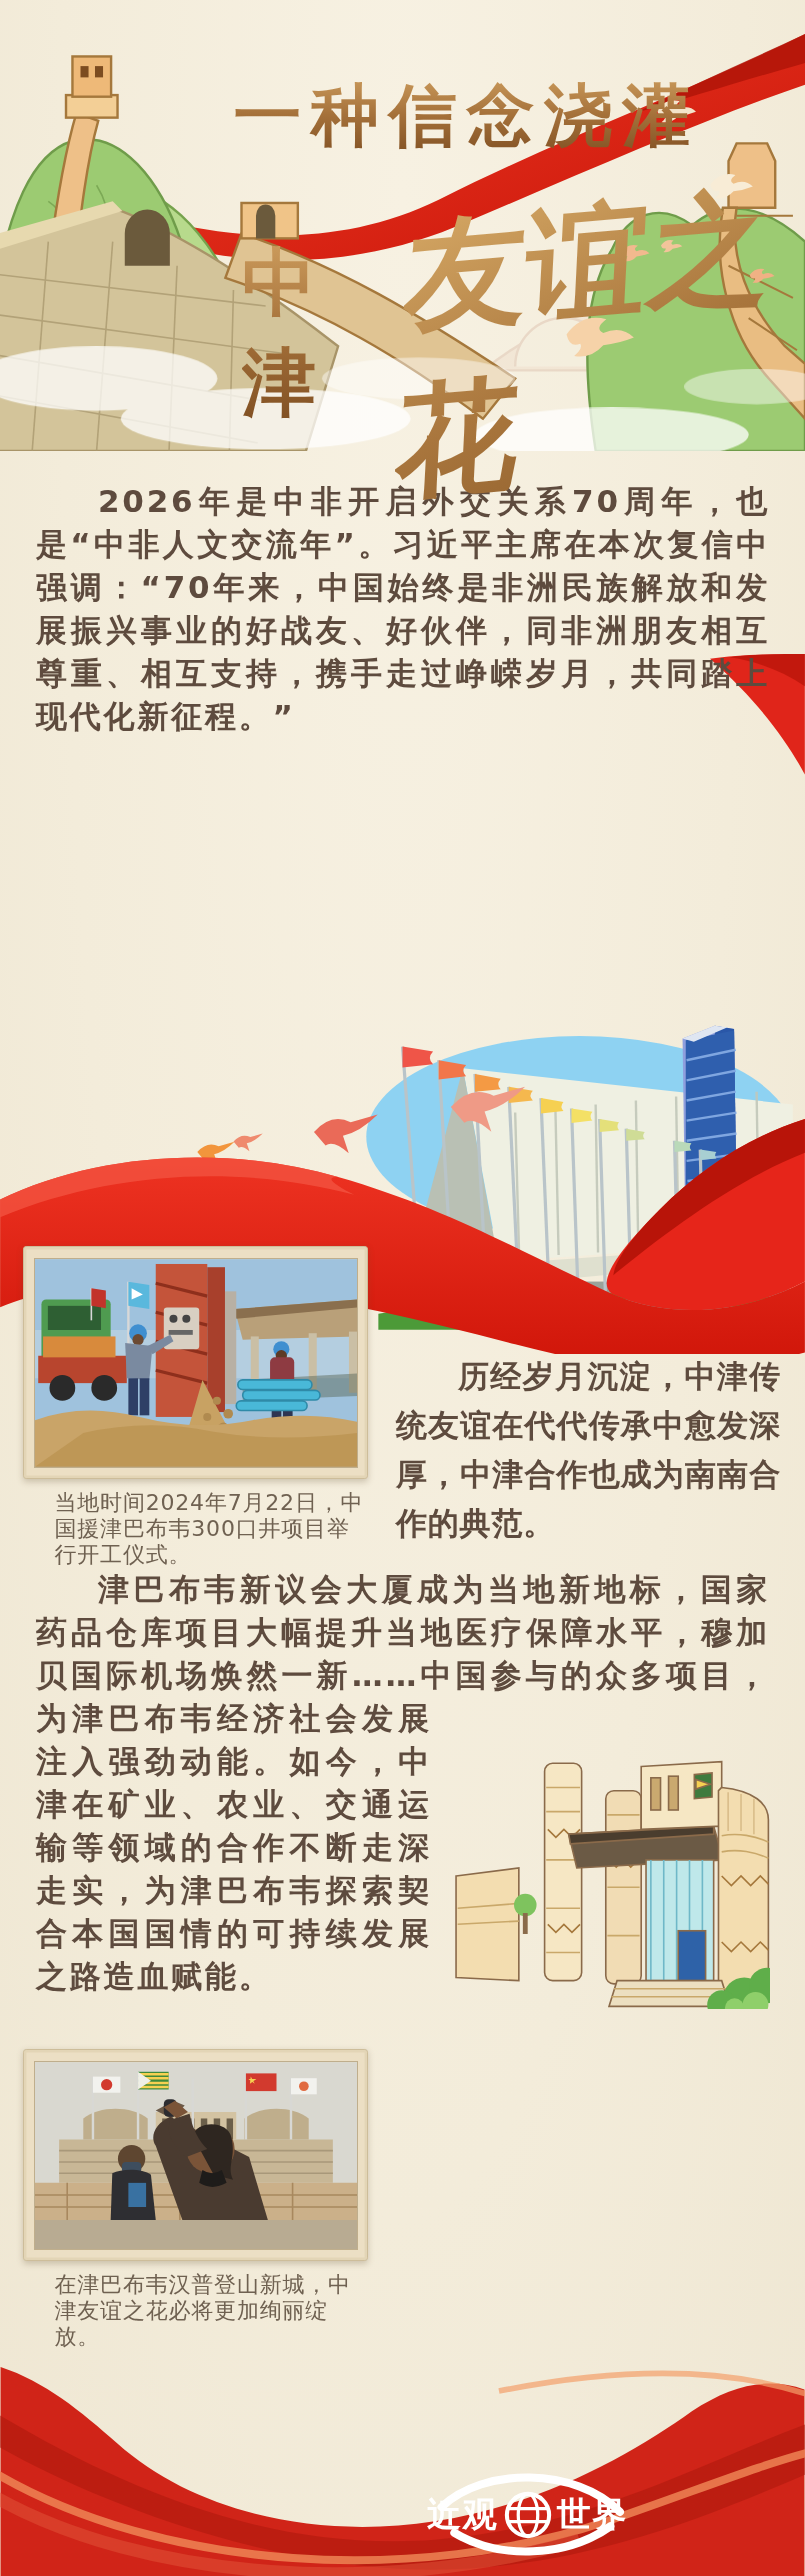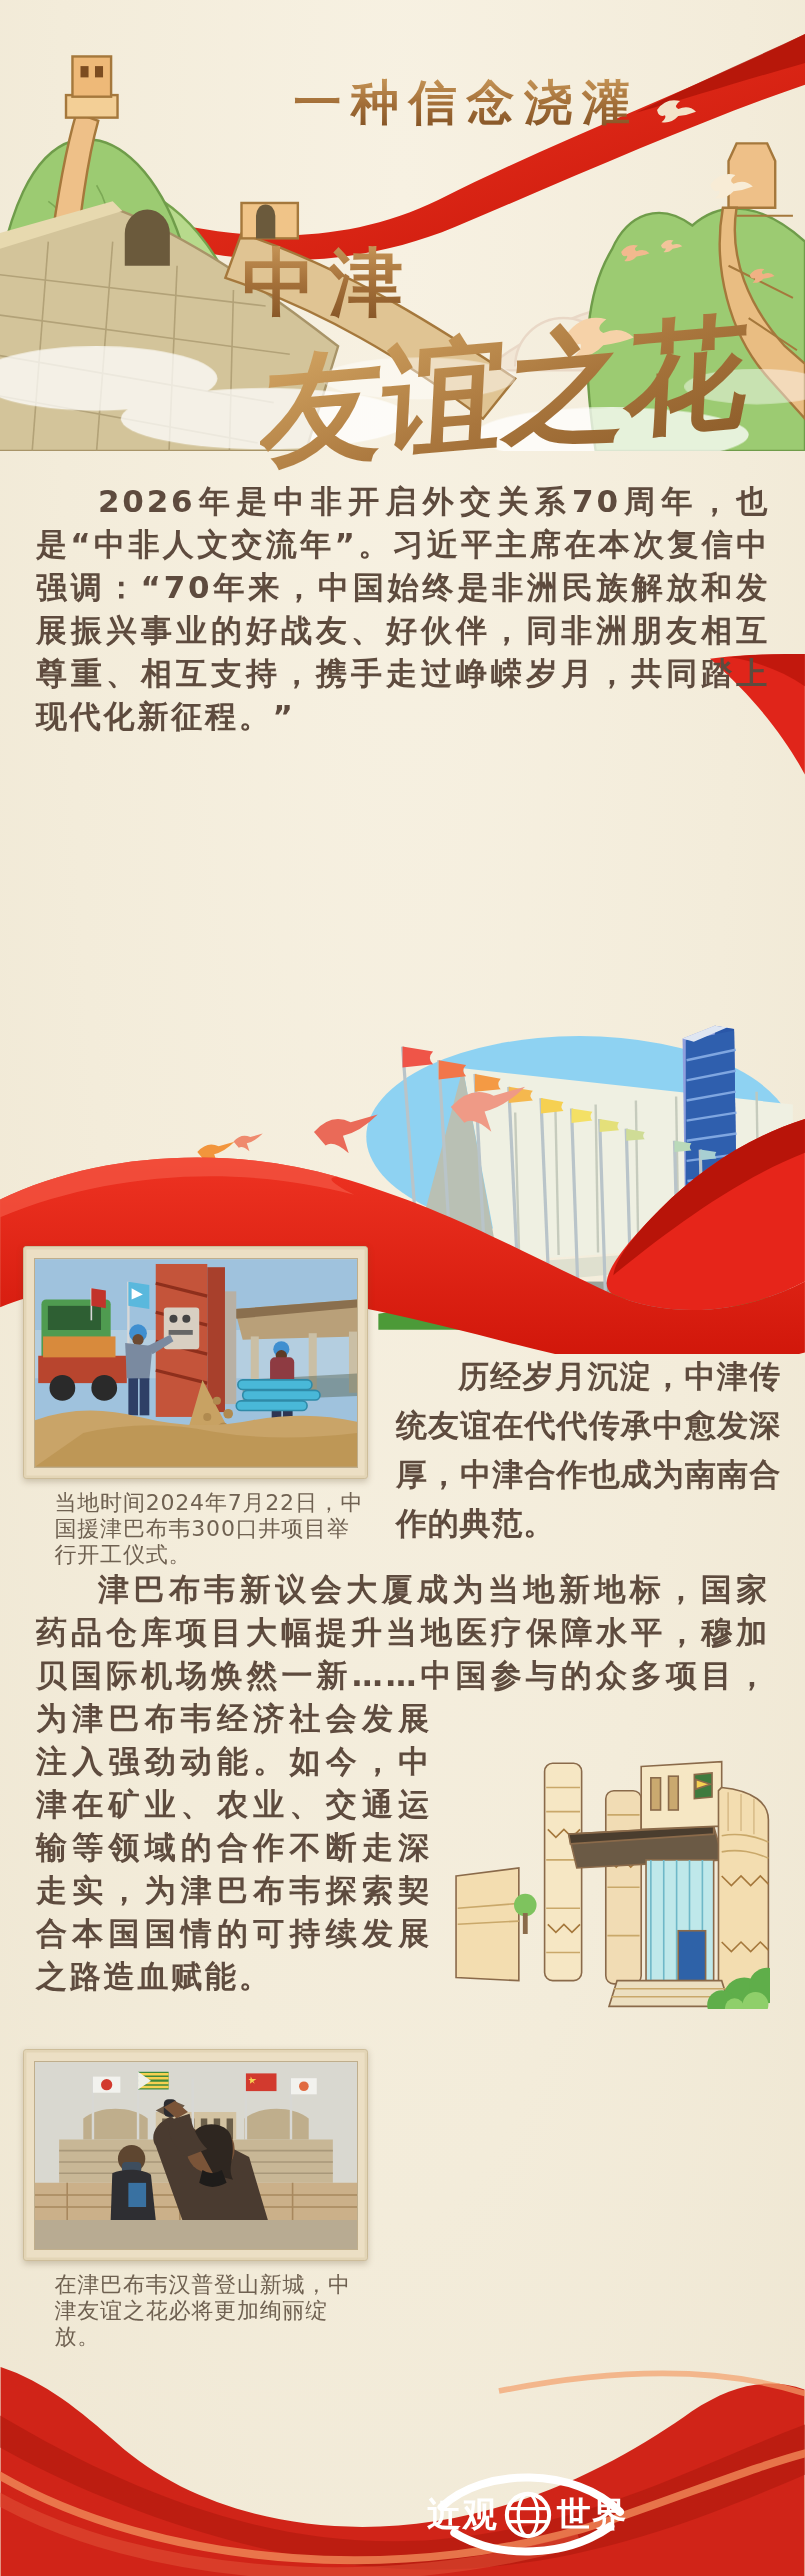--- a/index.html
+++ b/index.html
@@ -5,25 +5,25 @@
   html,body{margin:0;padding:0;background:#e8e2d2;}
   .page{position:relative;width:805px;height:2576px;margin:0 auto;overflow:hidden;
         background:#f4eedd;
         background-image:radial-gradient(ellipse at 50% 8%, #f7f1e2 0%, #f3ecda 60%, #efe7d3 100%);
         font-family:"DejaVu Sans","Liberation Sans",sans-serif;color:#5e4b3e;}
   .abs{position:absolute;}
   svg{display:block;}
 
   
   #header{left:0;top:0;width:805px;height:451px;}
-  #title-l1{left:201px;top:71px;width:531px;text-align:center;font-size:48px;font-weight:900;
+  #title-l1{left:201px;top:71px;width:531px;text-align:center;font-size:68px;font-weight:900;
             letter-spacing:9.7px;z-index:6;}
   .gold{background:linear-gradient(180deg,#cf9f5f 0%,#a5713a 48%,#7c4c20 100%);
         -webkit-background-clip:text;background-clip:text;color:transparent;}
-  #title-l2{left:242px;top:200px;width:531px;z-index:6;display:flex;align-items:flex-start;flex-direction:column;}
+  #title-l2{left:242px;top:200px;width:531px;z-index:6;display:flex;align-items:flex-start;}
   #title-l2 .plain{font-size:74px;font-weight:900;letter-spacing:13px;margin-top:34px;}
   #title-l2 .script{font-size:122px;font-weight:700;margin-left:14.5px;
         transform:rotate(-5deg) skewX(-8deg);transform-origin:left bottom;
         background:linear-gradient(160deg,#d8ab67 0%,#a9763d 55%,#8a5a28 100%);
         -webkit-background-clip:text;background-clip:text;color:transparent;}
 
   
   .body-text{font-size:31px;line-height:43px;font-weight:700;letter-spacing:2.8px;
              text-indent:2em;margin:0;text-align:justify;}
   #para1{left:36px;top:480px;width:734px;z-index:3;}

